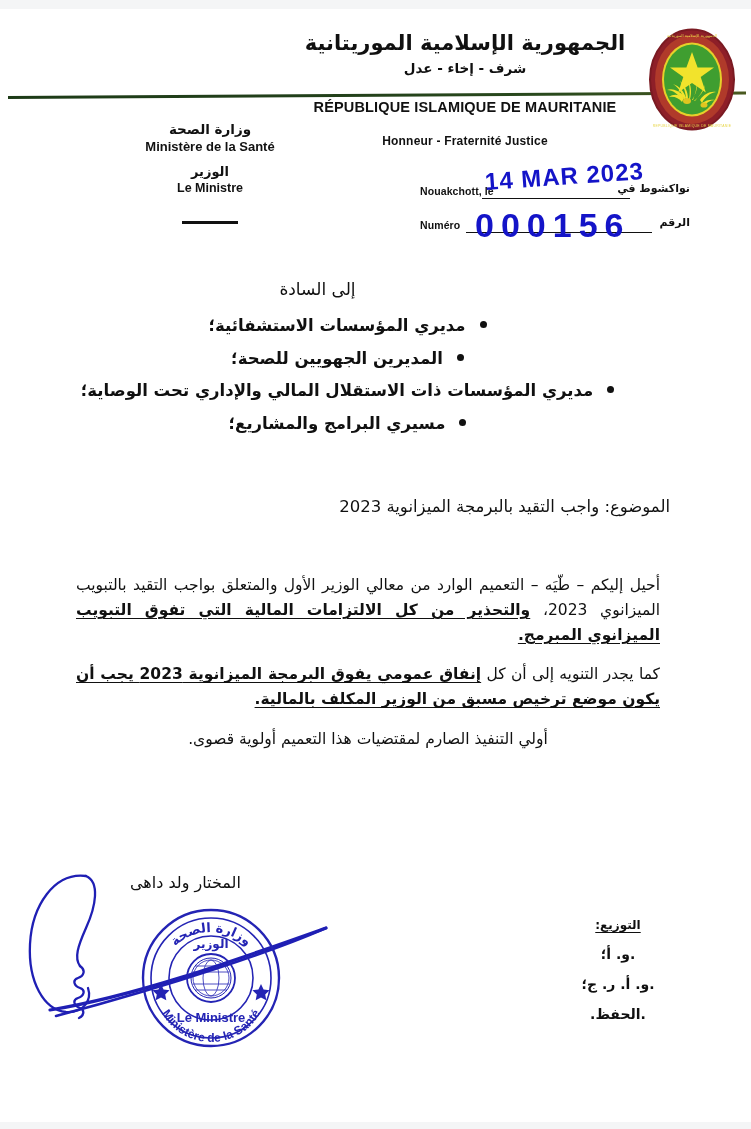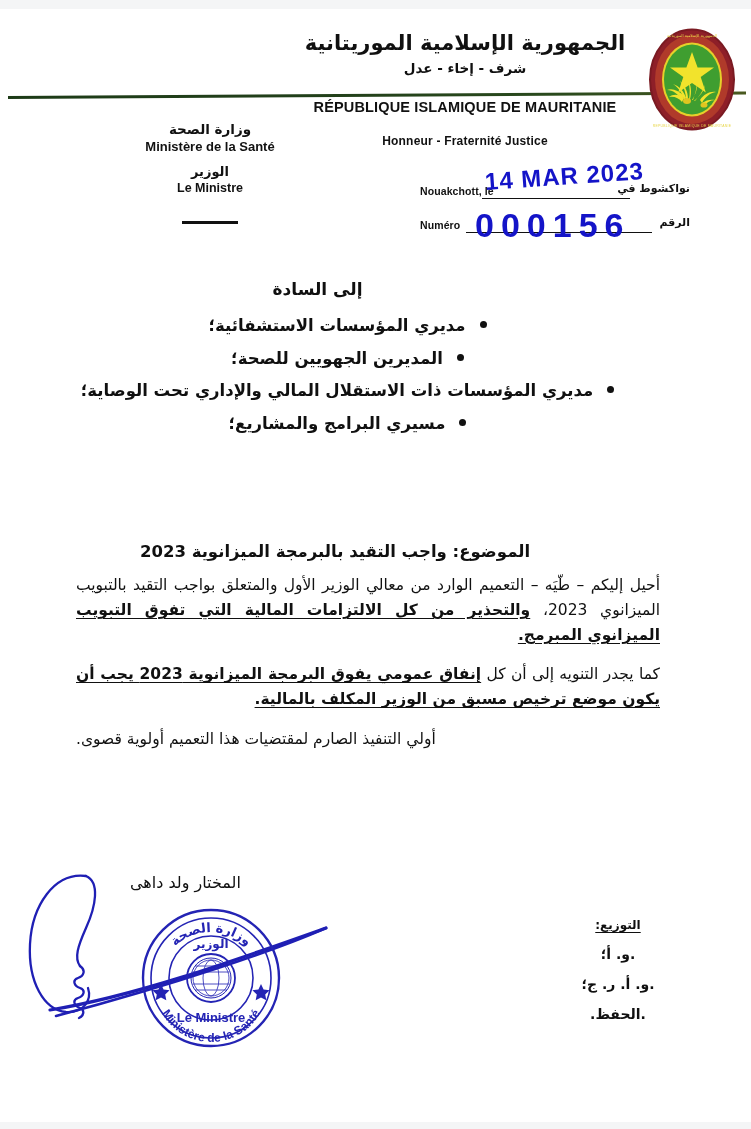--- a/index.html
+++ b/index.html
@@ -199,21 +199,21 @@
 
   
   .to-heading {
     position: absolute;
     left: 0;
     top: 279px;
     width: 635px;
     text-align: center;
     font-family: "DejaVu Sans", sans-serif;
     font-size: 17px;
-    font-weight: bold;
+    font-weight: normal;
     direction: rtl;
     color: #101010;
   }
   .addressee-list {
     position: absolute;
     left: 60px;
     top: 318px;
     width: 575px;
     direction: rtl;
     list-style: none;
@@ -241,27 +241,25 @@
     position: relative;
     top: -2px;
   }
 
   
   .subject {
     position: absolute;
     left: 0;
     top: 497px;
     width: 670px;
-    text-align: center;
     font-family: "DejaVu Sans", sans-serif;
     font-size: 16.5px;
-    font-weight: bold;
-    direction: rtl;
-    color: #101010;
-    margin-top: 45px;
+    font-weight: normal;
+    direction: rtl;
+    color: #101010;
   }
 
   
   .body-block {
     position: absolute;
     left: 76px;
     top: 573px;
     width: 584px;
     direction: rtl;
     font-family: "DejaVu Sans", sans-serif;
@@ -273,21 +271,21 @@
     text-align: justify;
     margin: 0 0 14px 0;
   }
   .para.p1 { text-align: justify; }
   .para .u-bold {
     font-weight: bold;
     text-decoration: underline;
     text-underline-offset: 3px;
   }
   .para.p3 {
-    text-align: left;
+    text-align: center;
     margin-top: 11px;
   }
 
   
   .sig-name {
     position: absolute;
     left: 82px;
     top: 873px;
     font-family: "DejaVu Sans", sans-serif;
     font-size: 16px;

